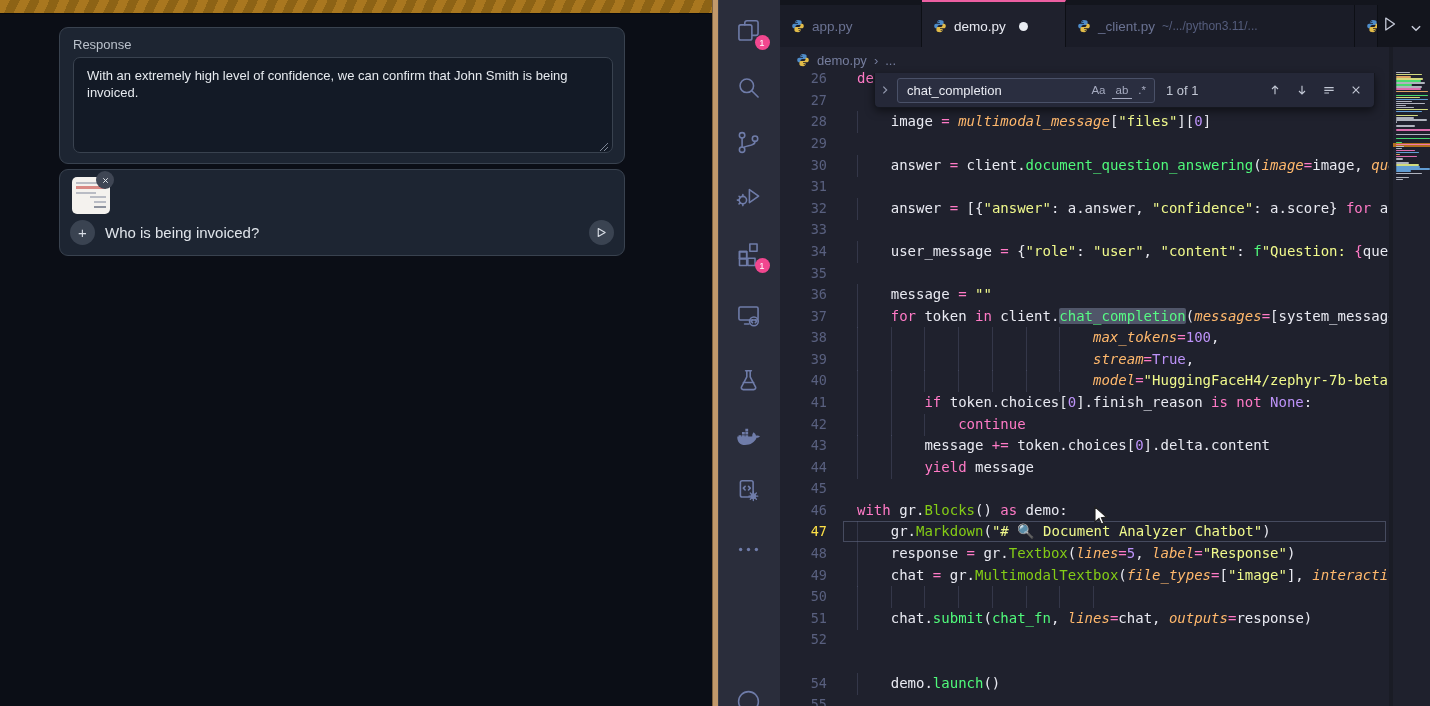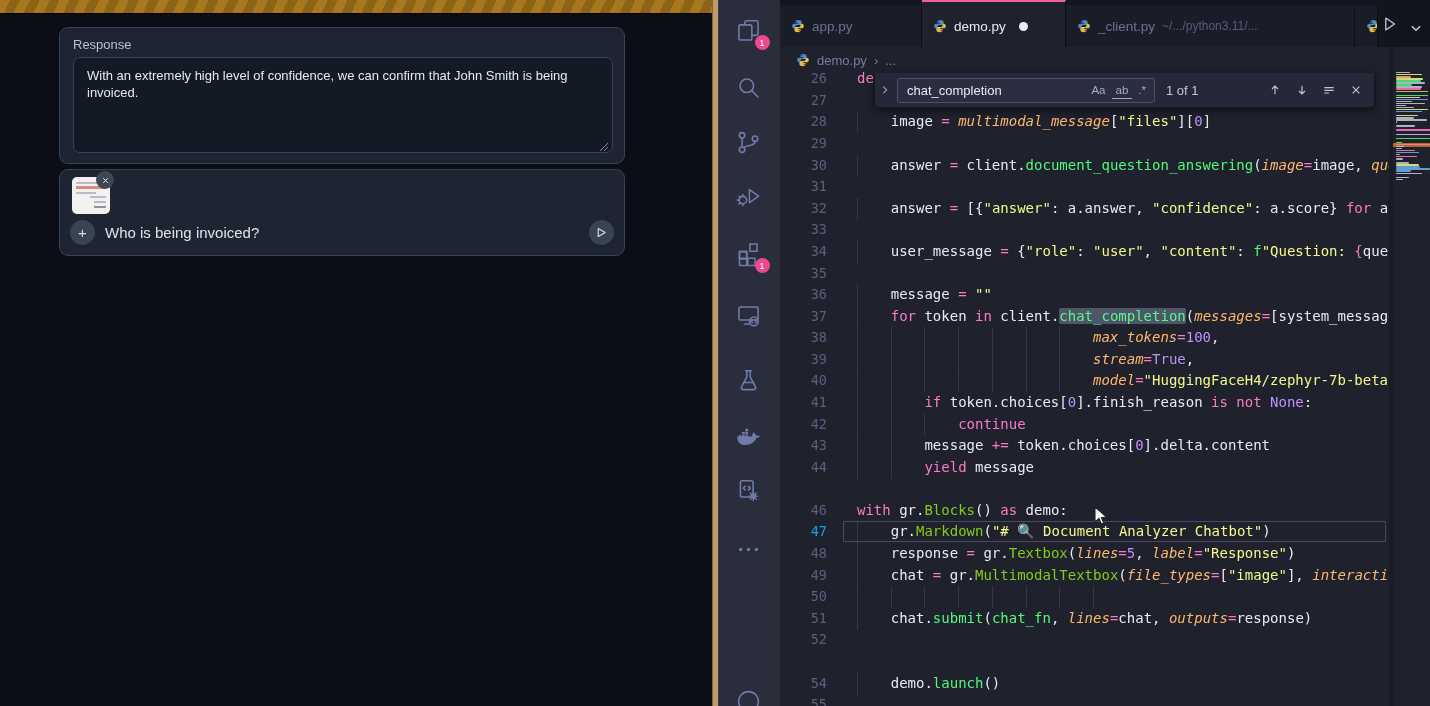--- a/index.html
+++ b/index.html
@@ -54,21 +54,21 @@
   #tab-actions .act { width:22px; height:22px; }
   #tab-actions svg { width:22px; height:22px; }
 
   #breadcrumb { position:absolute; left:796px; top:48px; height:24px; display:flex; align-items:center;
     gap:7px; font-size:13px; color:#767e9e; z-index:1; }
 
   #code-layer { position:absolute; left:780px; top:0; width:607px; height:706px; }
   .crow { position:absolute; left:0; width:607px; height:22px; }
   .crow .gut { position:absolute; left:0; top:0; width:47px; text-align:right;
     font:13.5px/21.58px "DejaVu Sans Mono", monospace; color:#59607f; }
-  .crow.cur .gut { color:#0ea5e9; }
+  .crow.cur .gut { color:#fde047; }
   .crow pre { position:absolute; left:77px; top:0; font:14px/21.58px "DejaVu Sans Mono", monospace; color:#e9eaf2; white-space:pre; }
   .guide { position:absolute; top:0; bottom:0; width:1px; background:rgba(96,104,134,.32); }
   .curbox { position:absolute; left:63px; top:0; width:543px; height:21px; border:1px solid rgba(130,140,170,.4); }
   .tk-k{color:#ff7ac6} .tk-f{color:#50fa7b} .tk-c{color:#84cc16} .tk-s{color:#f1fa8c}
   .tk-n{color:#bd93f9} .tk-p{color:#ffb86c;font-style:italic} .tk-t{color:#e9eaf2}
   .tk-m{color:#57fa85; background:rgba(130,139,166,.5); border-radius:2px;}
 
   #find-widget { position:absolute; left:874px; top:73px; width:501px; height:35px; background:#252838;
     border:1px solid #15171f; border-top:none; border-radius:0 0 5px 5px; box-shadow:0 3px 9px rgba(0,0,0,.5);
     display:flex; align-items:center; z-index:6; padding:0 10px 0 2px; }
@@ -353,20 +353,24 @@
         <span class="guide" style="left: 77px;"></span>
         <span class="guide" style="left: 110.72px;"></span>
         <span class="gut">43</span>
         <pre><span class="tk-t">        message </span><span class="tk-k">+=</span><span class="tk-t"> token.choices[</span><span class="tk-n">0</span><span class="tk-t">].delta.content</span></pre>
       </div>
       <div class="crow" style="top: 456.74px;">
         <span class="guide" style="left: 77px;"></span>
         <span class="guide" style="left: 110.72px;"></span>
         <span class="gut">44</span>
         <pre><span class="tk-t">        </span><span class="tk-k">yield</span><span class="tk-t"> message</span></pre>
+      </div>
+      <div class="crow" style="top: 478.32px;">
+        <span class="gut">45</span>
+        <pre></pre>
       </div>
       <div class="crow" style="top: 499.9px;">
         <span class="gut">46</span>
         <pre><span class="tk-k">with</span><span class="tk-t"> gr.</span><span class="tk-c">Blocks</span><span class="tk-t">() </span><span class="tk-k">as</span><span class="tk-t"> demo:</span></pre>
       </div>
       <div class="crow cur" style="top: 521.48px;">
         <div class="curbox"></div>
         <span class="guide" style="left: 77px;"></span>
         <span class="gut">47</span>
         <pre><span class="tk-t">    gr.</span><span class="tk-c">Markdown</span><span class="tk-t">(</span><span class="tk-s">"# 🔍 Document Analyzer Chatbot"</span><span class="tk-t">)</span></pre>

